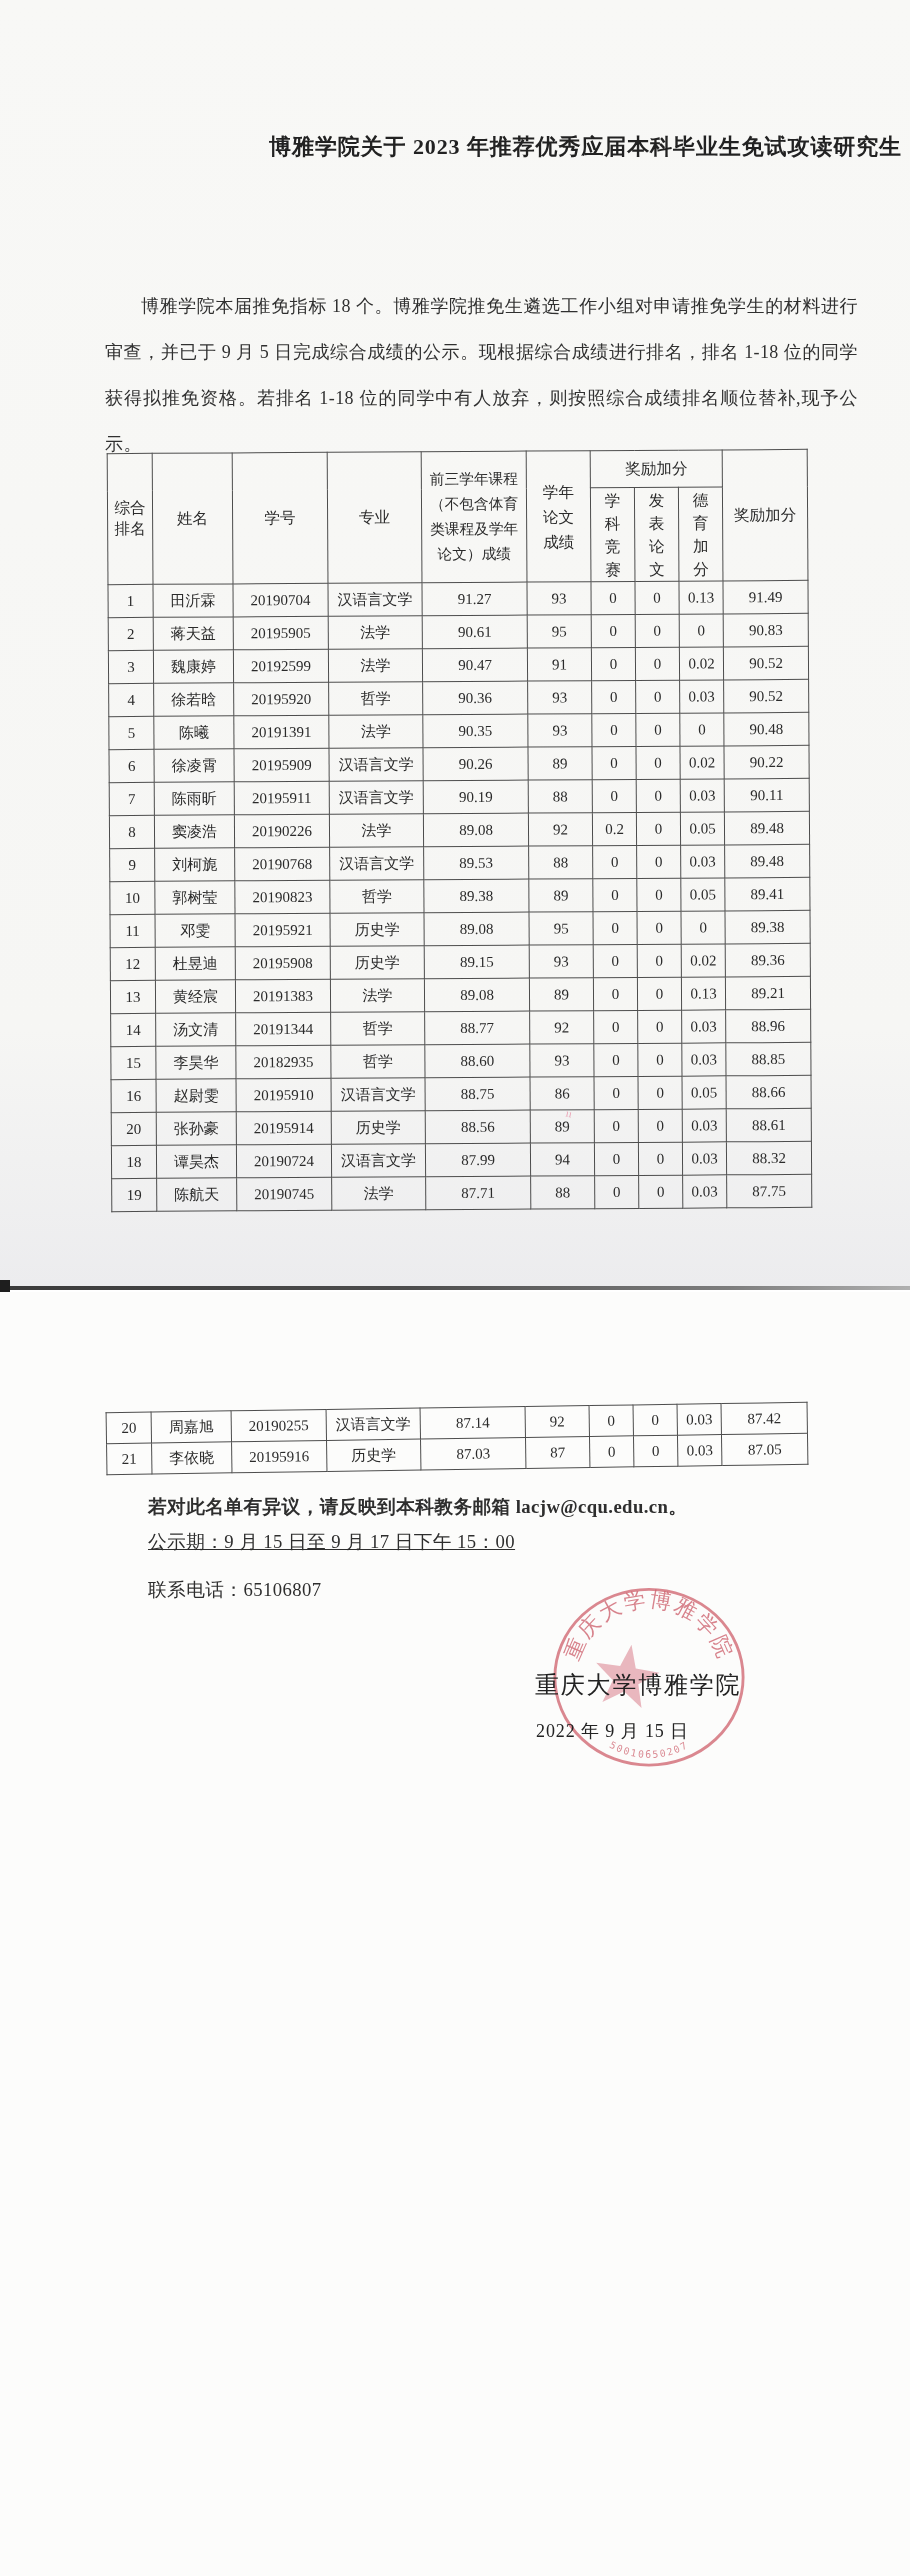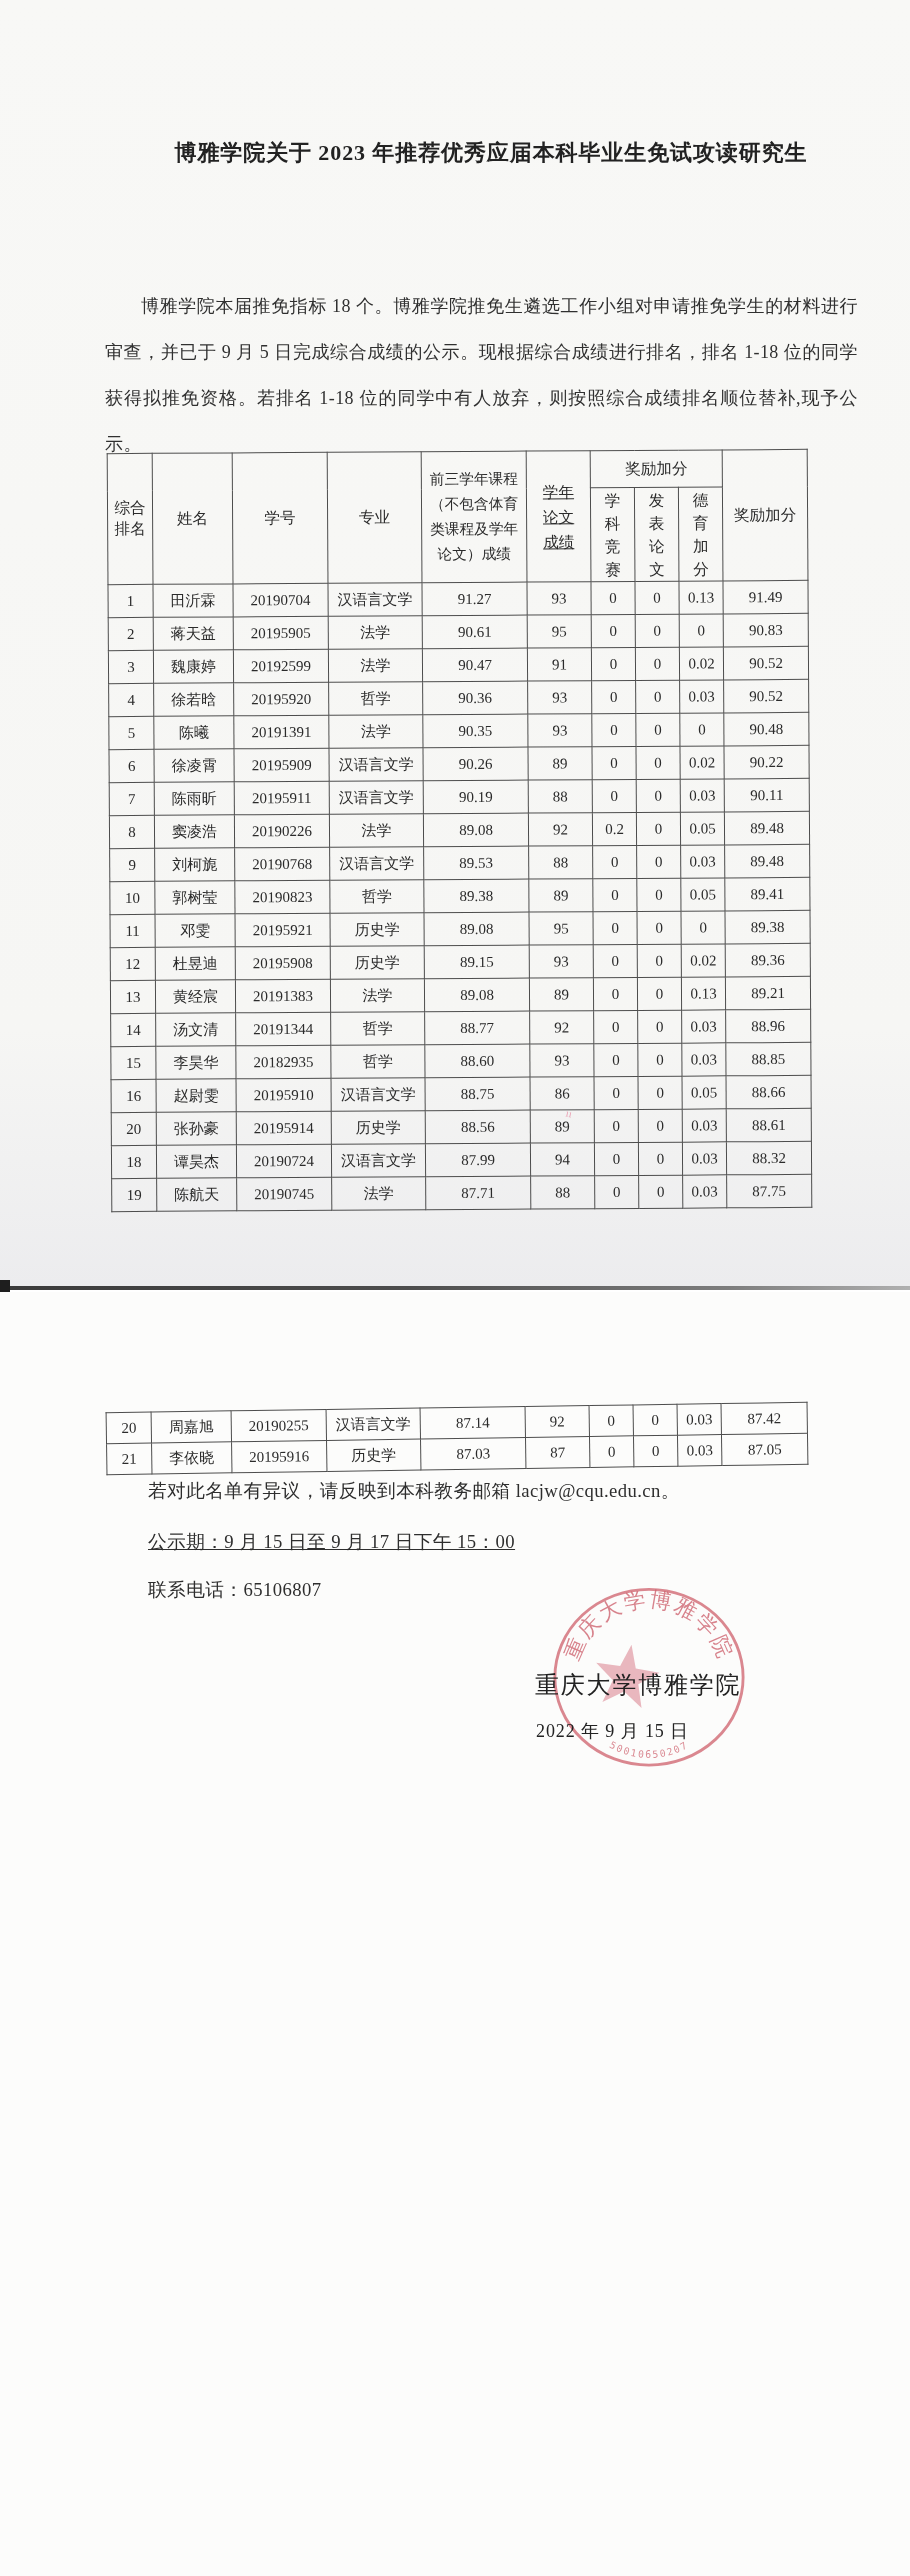--- a/index.html
+++ b/index.html
@@ -11,45 +11,45 @@
   .page{position:absolute;left:0;width:911px;}
   .page1{top:0;height:1287px;background:linear-gradient(180deg,#f8f8f6 0%,#f6f6f4 80%,#ececee 100%);}
   .page2{top:1292px;height:1284px;background:#fcfcfb;}
   .page-edge-line{position:absolute;left:0;top:1286px;width:911px;height:4.4px;
        background:linear-gradient(90deg,#262626 0%,#3a3a3a 45%,#6f6f6f 80%,#a8a8a8 100%);opacity:.9;}
   .page-edge-blob{position:absolute;left:0;top:1280px;width:9.8px;height:17px;background:#1e1e1e;}
 
   
   .title-line{position:absolute;left:80px;right:9px;text-align:center;
        font-size:22px;font-weight:bold;letter-spacing:0.9px;color:#222;}
-  .title-1{top:138px;}
+  .title-1{top:132px;text-align:right;}
   .title-2{top:193px;}
 
   
   .intro{position:absolute;left:88px;top:266px;width:753px;
        font-size:18px;line-height:46px;text-align:justify;text-indent:2em;
        color:#303030;letter-spacing:0.4px;margin:17px;}
 
   
   table.rank{border-collapse:collapse;table-layout:fixed;position:absolute;background:transparent;}
   table.rank th,table.rank td{border:1.4px solid #4d4d4d;text-align:center;vertical-align:middle;
        padding:0;font-weight:normal;overflow:hidden;}
   table.page1-table{left:109px;top:451px;width:699px;transform:rotate(-0.35deg);transform-origin:50% 50%;}
   table.page1-table thead tr.h1 th{height:36px;font-size:15.6px;}
   table.page1-table thead tr.h2 th{height:93px;font-size:15.6px;}
   table.page1-table tbody td{height:32px;font-size:15px;}
   th.course-h{font-size:14.7px !important;line-height:25px;padding:0 2.7px !important;}
-  th.thesis-h{padding:4px 9px !important;line-height:25px;text-decoration:underline;}
+  th.thesis-h{padding:4px 9px !important;line-height:25px;}
   .vhead{display:inline-block;width:1.15em;line-height:23px;word-break:break-all;}
   table.page2-table{left:106px;top:115px;width:701px;transform:rotate(-0.85deg);transform-origin:50% 50%;}
   table.page2-table tbody td{height:30px;font-size:15px;}
 
   
   .p2-line{position:absolute;left:148px;font-size:18.7px;letter-spacing:0.4px;color:#2e2e2e;white-space:nowrap;}
-  .objection{top:186px;}
+  .objection{top:202px;font-weight:bold;}
   .period{top:237px;text-decoration:underline;}
   .contact{top:285px;}
   .signature{position:absolute;left:535px;top:377px;font-size:24px;letter-spacing:1.8px;color:#222;white-space:nowrap;}
   .sign-date{position:absolute;left:536px;top:427px;font-size:18px;letter-spacing:0.9px;color:#222;white-space:nowrap;text-align:right;}
 
   
   .stamp{position:absolute;left:545px;top:292px;width:208px;height:190px;}
 
   
   .artifact{position:absolute;color:rgba(226,96,130,.55);pointer-events:none;}

